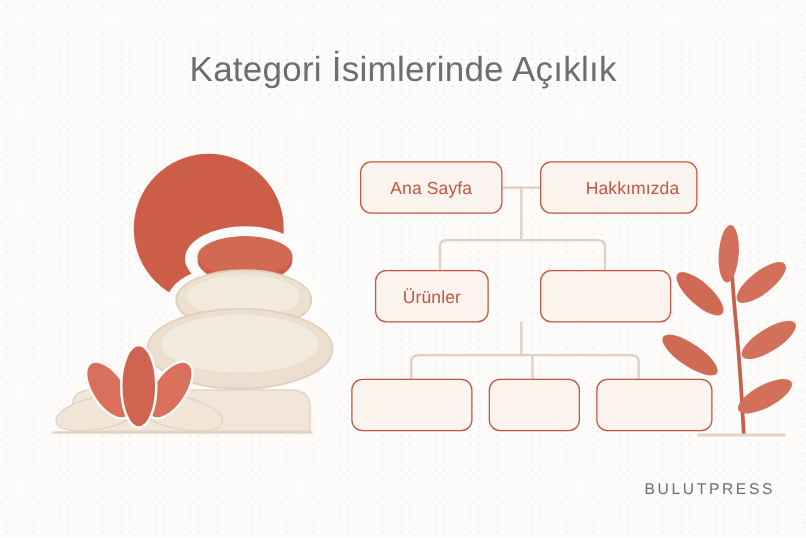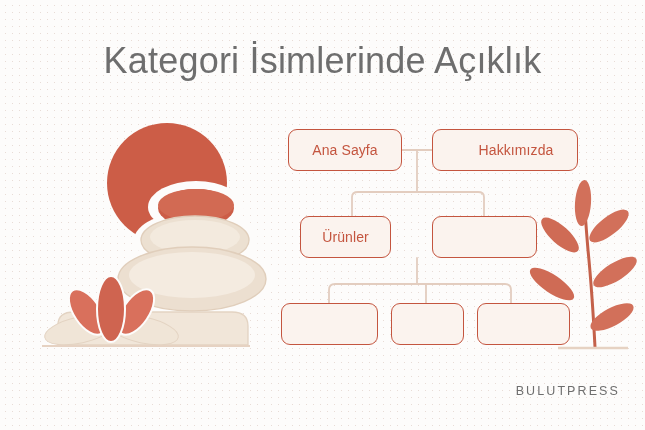--- a/index.html
+++ b/index.html
@@ -23,21 +23,21 @@
     left: 0; top: 0;
     width: 645px; height: 430px;
     pointer-events: none;
   }
   .page-title {
     position: absolute;
     left: 0;
     top: 40px;
     width: 645px;
     text-align: center;
-    font-size: 36px;
+    font-size: 28px;
     font-weight: 400;
     color: #6e6e6e;
     letter-spacing: 0.2px;
     white-space: nowrap;
   }
   .node {
     position: absolute;
     box-sizing: border-box;
     border: 1.6px solid #c4553f;
     border-radius: 9px;
@@ -131,21 +131,21 @@
       <line x1="426" y1="284" x2="426" y2="303"></line>
     </g>
   </svg>
 
   <div class="page-title">Kategori İsimlerinde Açıklık</div>
 
   <div id="nodes">
       <div class="node" style="left: 288px; top: 129px; width: 114px; height: 42px;">
         <span class="node-label">Ana Sayfa</span>
       </div>
-      <div class="node" style="left: 432px; top: 129px; width: 146px; height: 42px; padding-left: 22px;">
+      <div class="node" style="left: 432px; top: 129px; width: 126px; height: 42px; padding-left: 22px;">
         <span class="node-label">Hakkımızda</span>
       </div>
       <div class="node" style="left: 300px; top: 216px; width: 91px; height: 42px;">
         <span class="node-label">Ürünler</span>
       </div>
       <div class="node" style="left: 432px; top: 216px; width: 105px; height: 42px;">
         <span class="node-label"></span>
       </div>
       <div class="node" style="left: 281px; top: 303px; width: 97px; height: 42px;">
         <span class="node-label"></span>

